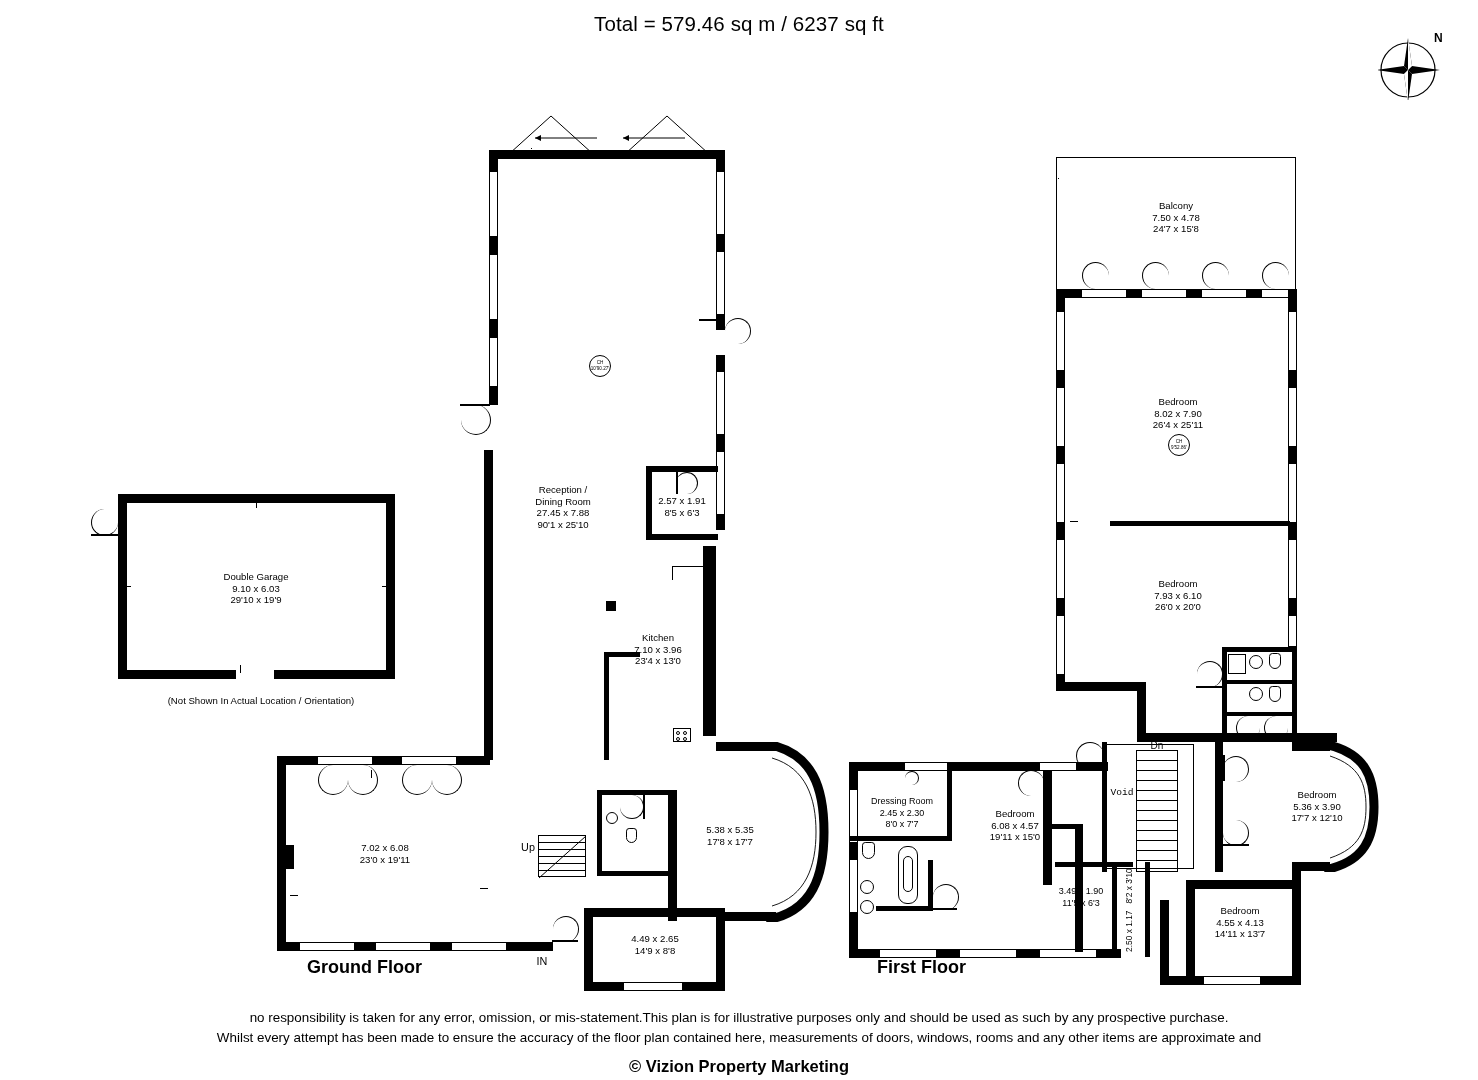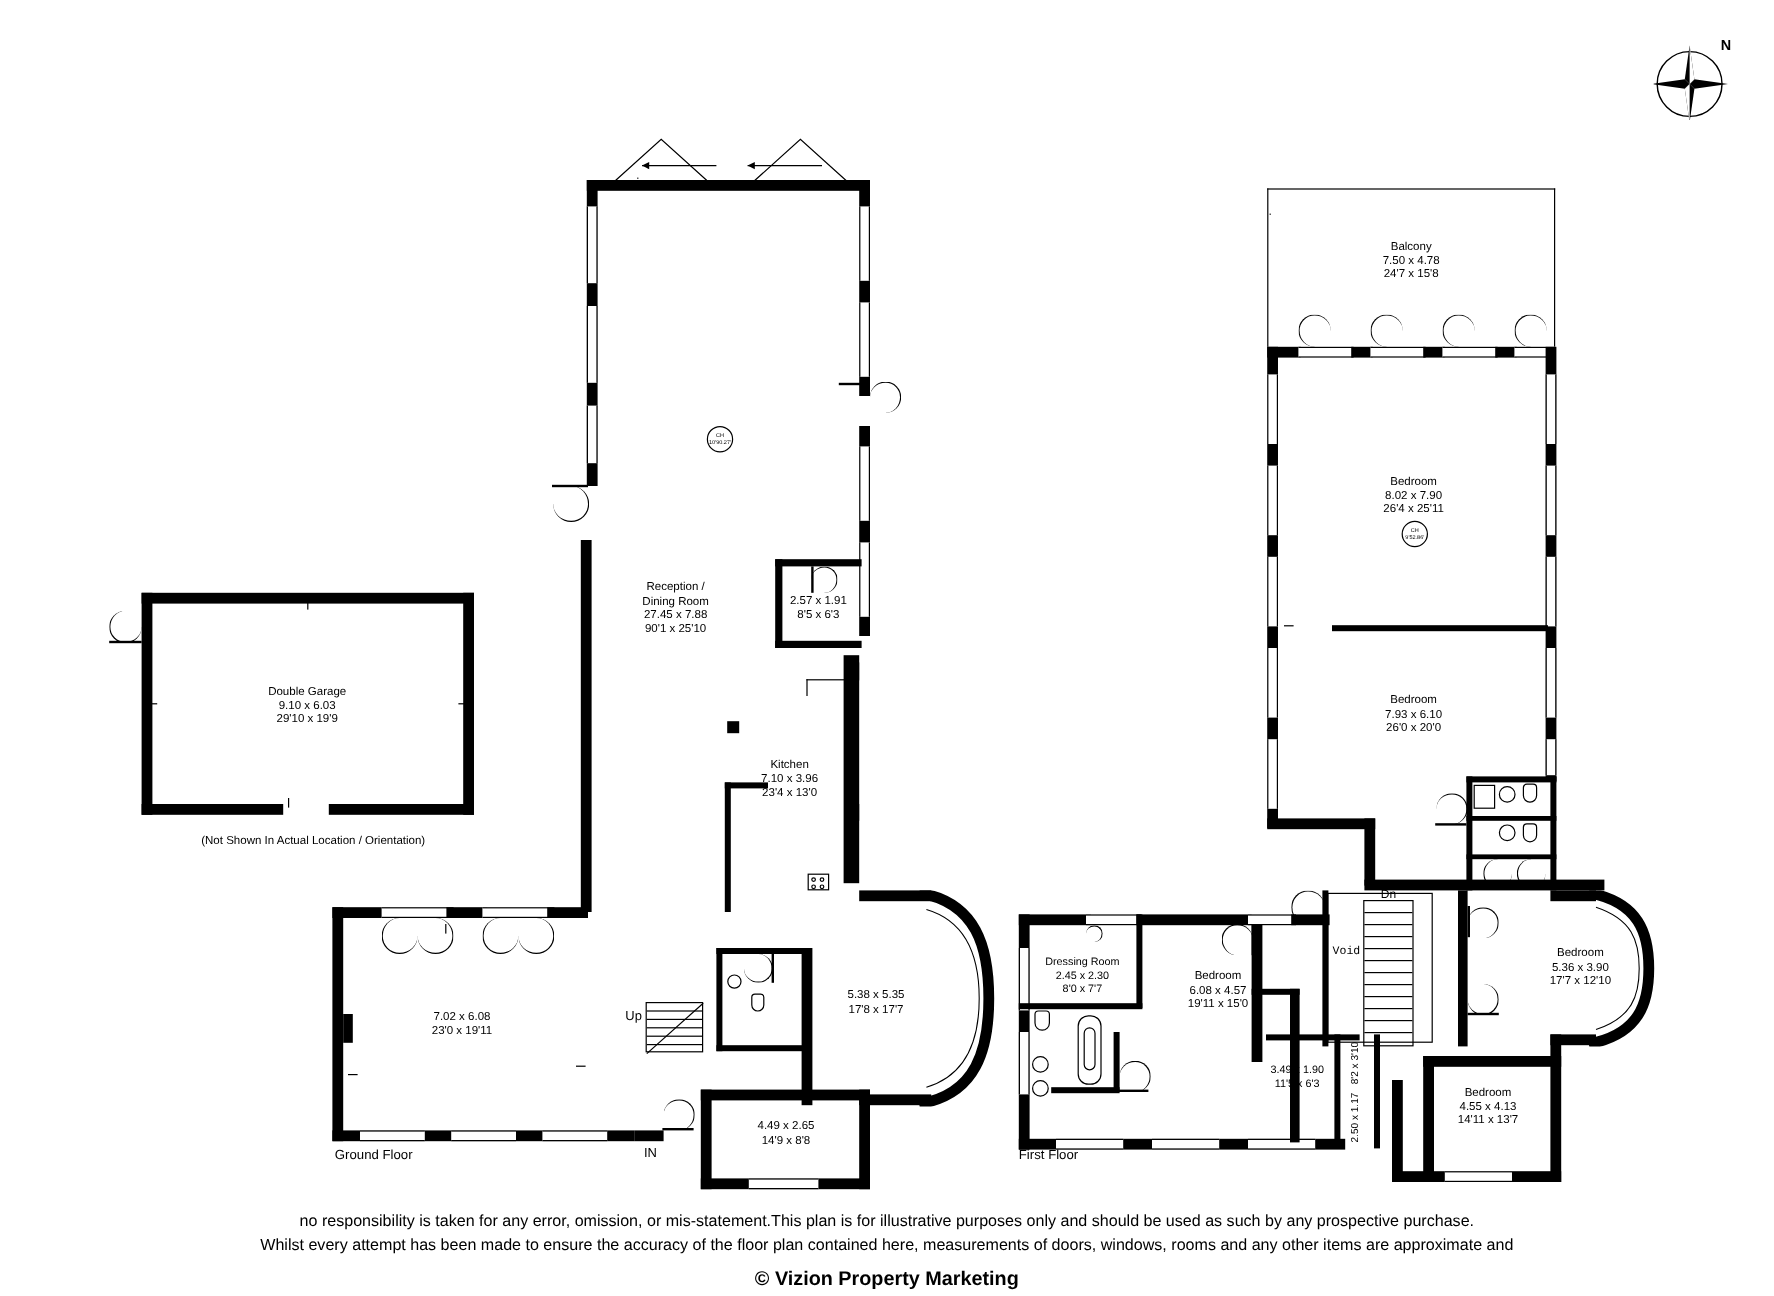--- a/index.html
+++ b/index.html
@@ -12,21 +12,21 @@
   .header div { font-size:20.5px; line-height:28px; letter-spacing:0.1px; }
 
   
   .compass { position:absolute; left:1378px; top:28px; width:72px; height:72px; }
 
   
   .wall { position:absolute; background:#000; }
   .thin { position:absolute; background:#000; }
   .outline { position:absolute; border:1.3px solid #000; box-sizing:border-box; }
   .lbl { position:absolute; text-align:center; font-size:9.6px; line-height:11.6px; white-space:nowrap; }
-  .floorname { position:absolute; font-size:11px; font-weight:normal; }
+  .floorname { position:absolute; font-size:18px; font-weight:bold;margin-left:28px; }
   .note { position:absolute; font-size:9.6px; }
   .vert { position:absolute; font-size:8.4px; line-height:10px; transform-origin:left top; white-space:nowrap; }
 
   
   .win-h { position:absolute; background:#fff; border-top:1.1px solid #000; border-bottom:1.1px solid #000; box-sizing:border-box; }
   .win-v { position:absolute; background:#fff; border-left:1.1px solid #000; border-right:1.1px solid #000; box-sizing:border-box; }
 
   
   .door { position:absolute; border:1.1px solid #000; border-radius:50%; box-sizing:border-box; }
   .door.tl { border-right:none; border-bottom:none; }
@@ -48,20 +48,21 @@
   .footer { position:absolute; left:0; top:1008px; width:1478px; text-align:center; }
   .footer .l { font-size:13.4px; line-height:20px; }
   .footer .c { font-size:16.5px; font-weight:bold; margin-top:9px; }
 </style>
 </head>
 <body>
 
 <div class="stage">
 
   <div class="header">
+    <div>Total = 579.46 sq m / 6237 sq ft</div>
   </div>
 
   <div class="compass">
     <svg width="72" height="72" viewBox="0 0 72 72">
       <circle cx="30" cy="42" r="27" fill="none" stroke="#000" stroke-width="1.2"></circle>
       <polygon points="30,10 34,38 30,42 26,38" fill="#000"></polygon>
       <polygon points="30,74 34,46 30,42 26,46" fill="#000"></polygon>
       <polygon points="-2,42 26,38 30,42 26,46" fill="#000"></polygon>
       <polygon points="62,42 34,38 30,42 34,46" fill="#000"></polygon>
       <polygon points="30,10 34,38 30,42" fill="#fff"></polygon>

